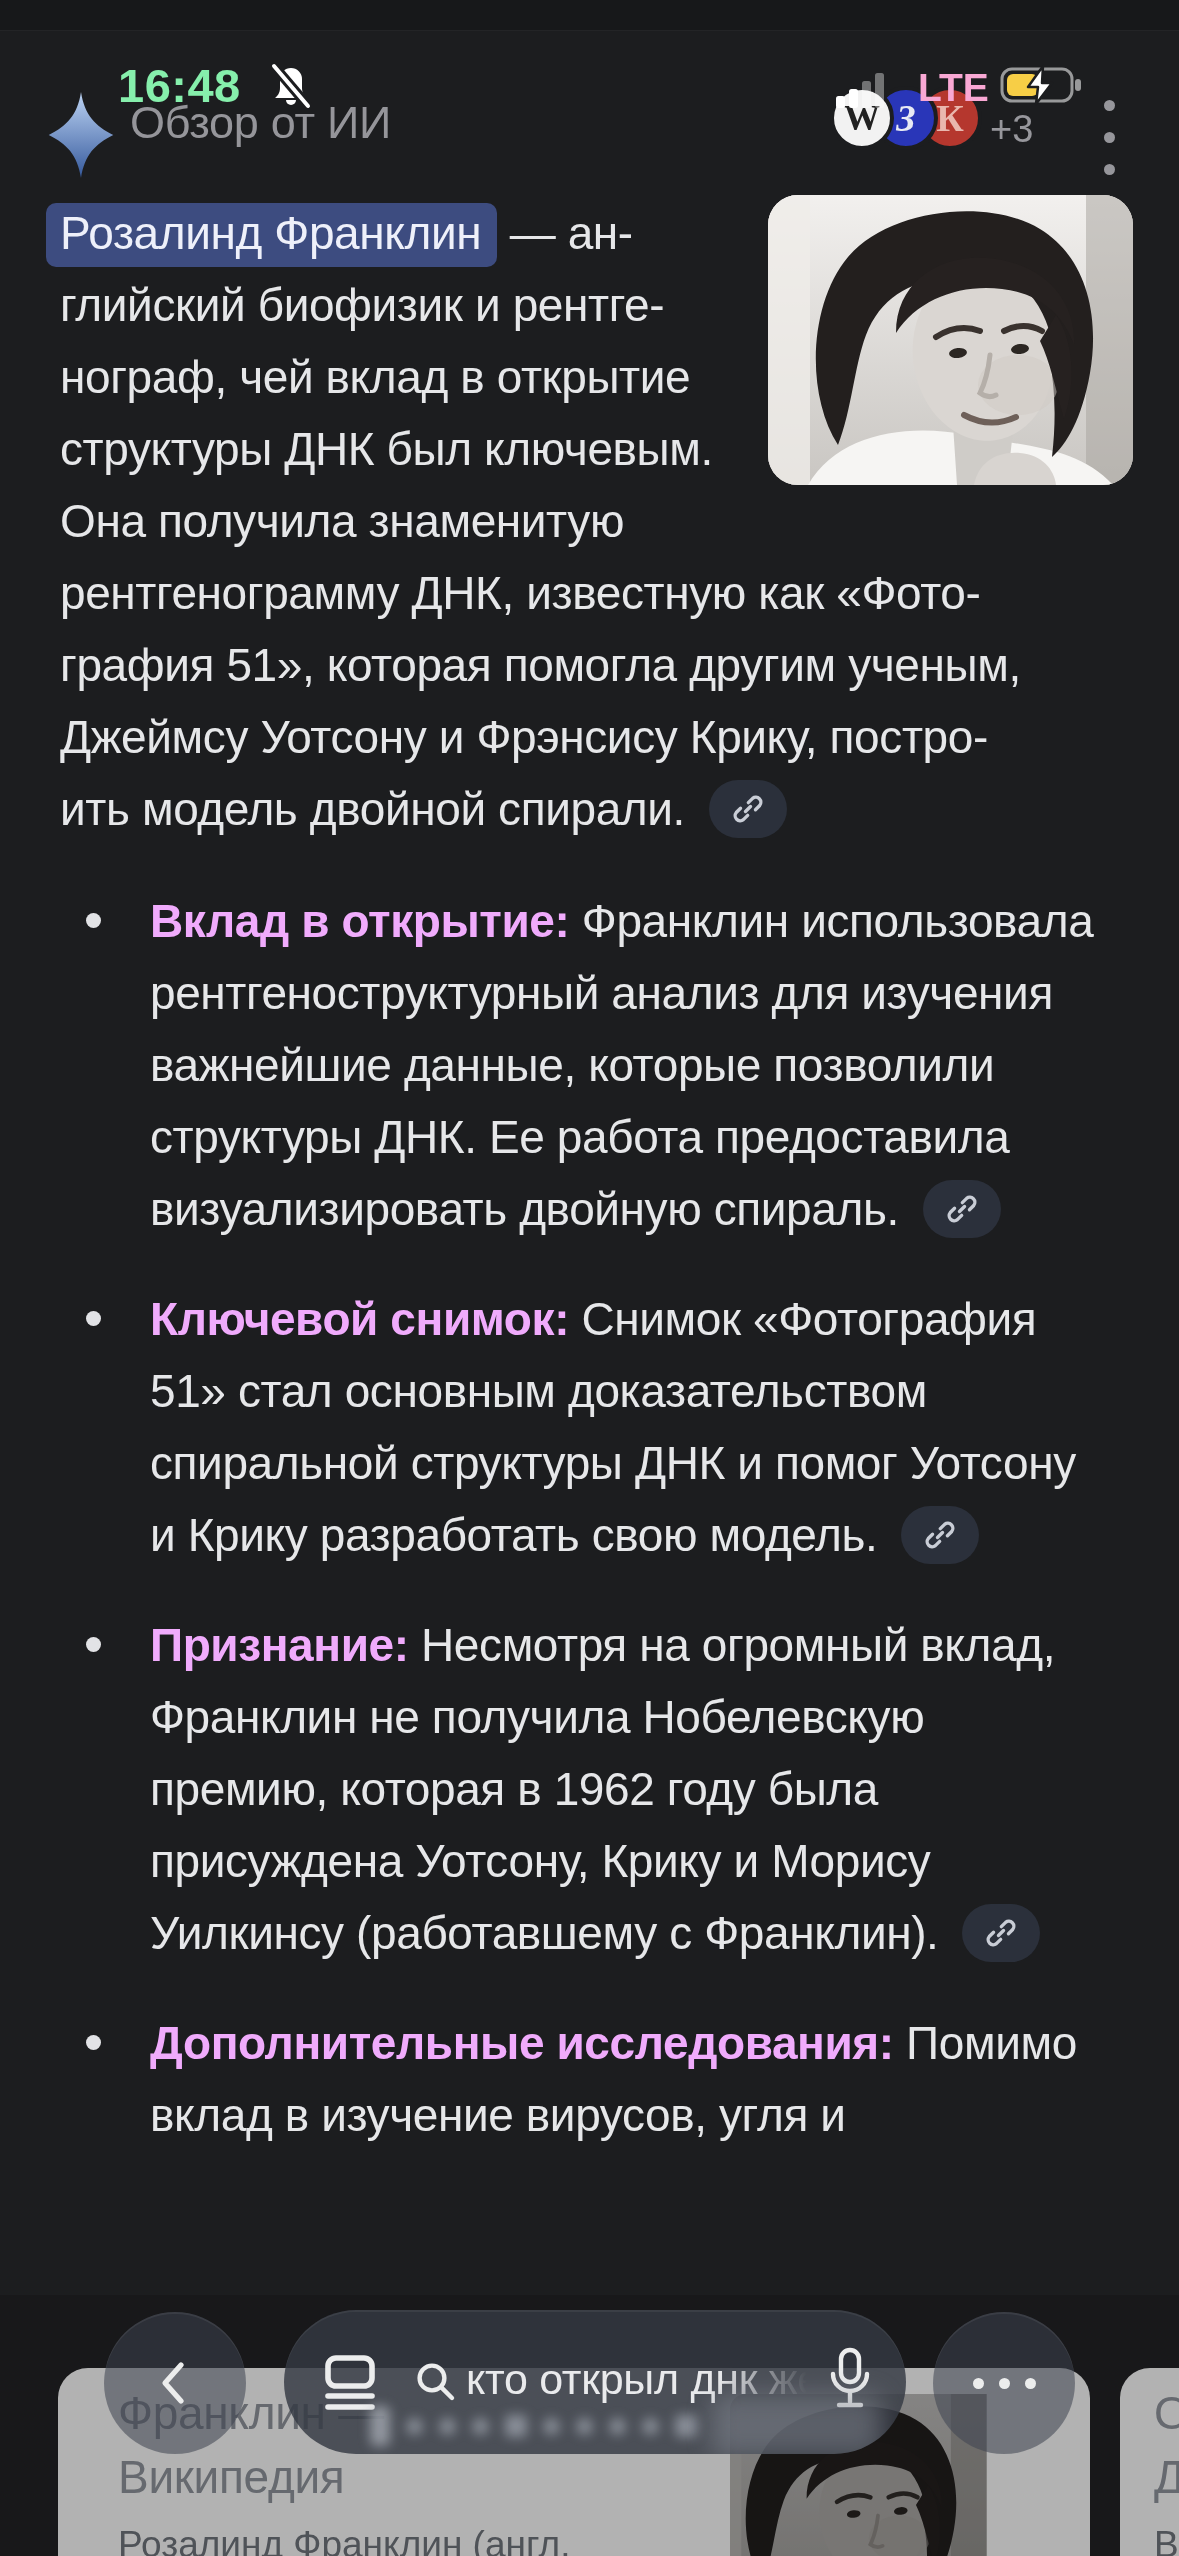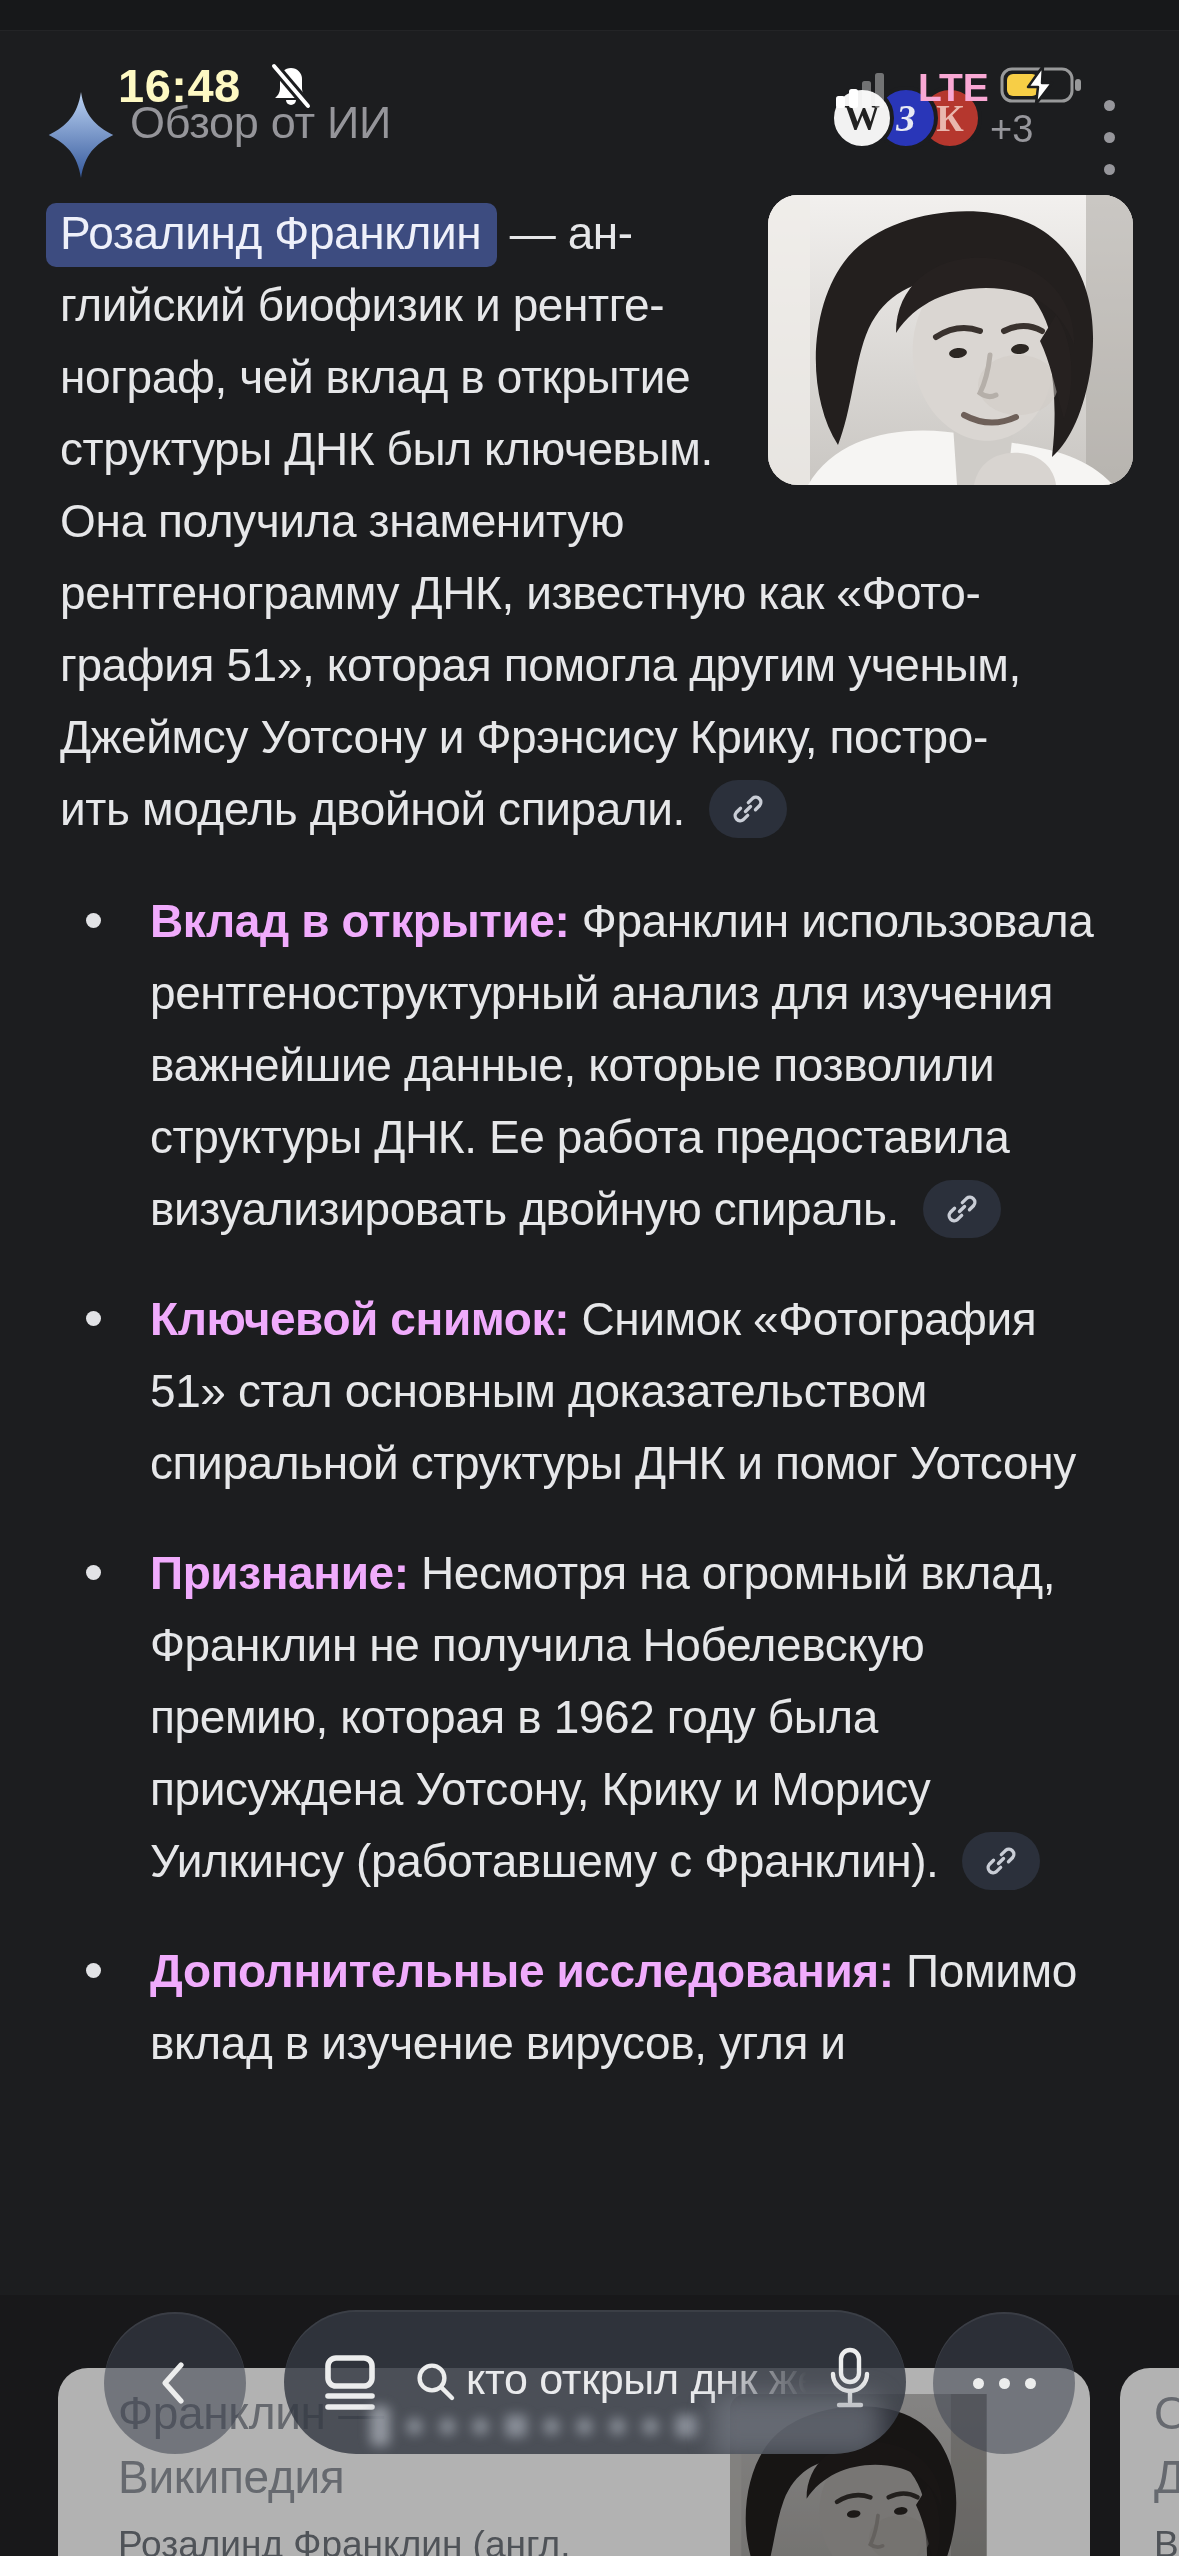--- a/index.html
+++ b/index.html
@@ -1,21 +1,21 @@
 <!DOCTYPE html>
 <html><head>
 <meta charset="utf-8">
 <style>
   html,body{margin:0;padding:0;background:#000;}
   .screen{position:relative;width:1179px;height:2556px;background:#1c1d1f;overflow:hidden;
           font-family:"Liberation Sans",sans-serif;color:#e8e9eb;}
   .top-band{position:absolute;top:0;left:0;width:100%;height:30px;background:#17181a;
             border-bottom:1px solid rgba(255,255,255,.055);}
   
-  .sb-time{position:absolute;left:118px;top:58px;font-size:47px;font-weight:700;color:#fef9c3;letter-spacing:.5px;z-index:9;}
+  .sb-time{position:absolute;left:118px;top:58px;font-size:47px;font-weight:700;color:#86efac;letter-spacing:.5px;z-index:9;}
   .sb-bell{position:absolute;left:268px;top:62px;z-index:9;}
   .sb-signal{position:absolute;left:836px;top:72px;z-index:9;}
   .sb-lte{position:absolute;left:918px;top:66px;font-size:39px;font-weight:600;color:#f9a8d4;z-index:9;}
   .sb-batt{position:absolute;left:1000px;top:64px;z-index:9;}
   
   .spark{position:absolute;left:48px;top:92px;z-index:5;}
   .hdr-title{position:absolute;left:130px;top:97px;font-size:45px;color:#95959a;letter-spacing:-.3px;z-index:4;}
   .src-chip{position:absolute;left:830px;top:86px;width:270px;height:70px;z-index:4;}
   .fav{position:absolute;top:0;}
   .fav.f1{left:0;z-index:3;}
@@ -219,20 +219,29 @@
                   <path d="M11.8 16 9.1 18.7a3.2 3.2 0 0 1-4.5-4.5L7.3 11.5"></path>
                 </g>
               </svg>
             </span></div>
         </li>
         <li>
           <span class="dot"></span>
           <div class="b-line"><b>Ключевой снимок: </b>Снимок «Фотография</div>
           <div class="b-line">51» стал основным доказательством</div>
           <div class="b-line">спиральной структуры ДНК и помог Уотсону</div>
+          <div class="b-line">и Крику разработать свою модель.<span class="link-pill">
+              <svg class="link-ic" viewBox="0 0 24 24">
+                <g fill="none" stroke="#c9cdd6" stroke-width="2.1" stroke-linecap="round">
+                  <path d="M10.4 13.6 13.6 10.4"></path>
+                  <path d="M12.2 8 14.9 5.3a3.2 3.2 0 0 1 4.5 4.5L16.7 12.5"></path>
+                  <path d="M11.8 16 9.1 18.7a3.2 3.2 0 0 1-4.5-4.5L7.3 11.5"></path>
+                </g>
+              </svg>
+            </span></div>
         </li>
         <li>
           <span class="dot"></span>
           <div class="b-line"><b>Признание: </b>Несмотря на огромный вклад,</div>
           <div class="b-line">Франклин не получила Нобелевскую</div>
           <div class="b-line">премию, которая в 1962 году была</div>
           <div class="b-line">присуждена Уотсону, Крику и Морису</div>
           <div class="b-line">Уилкинсу (работавшему с Франклин).<span class="link-pill">
               <svg class="link-ic" viewBox="0 0 24 24">
                 <g fill="none" stroke="#c9cdd6" stroke-width="2.1" stroke-linecap="round">

